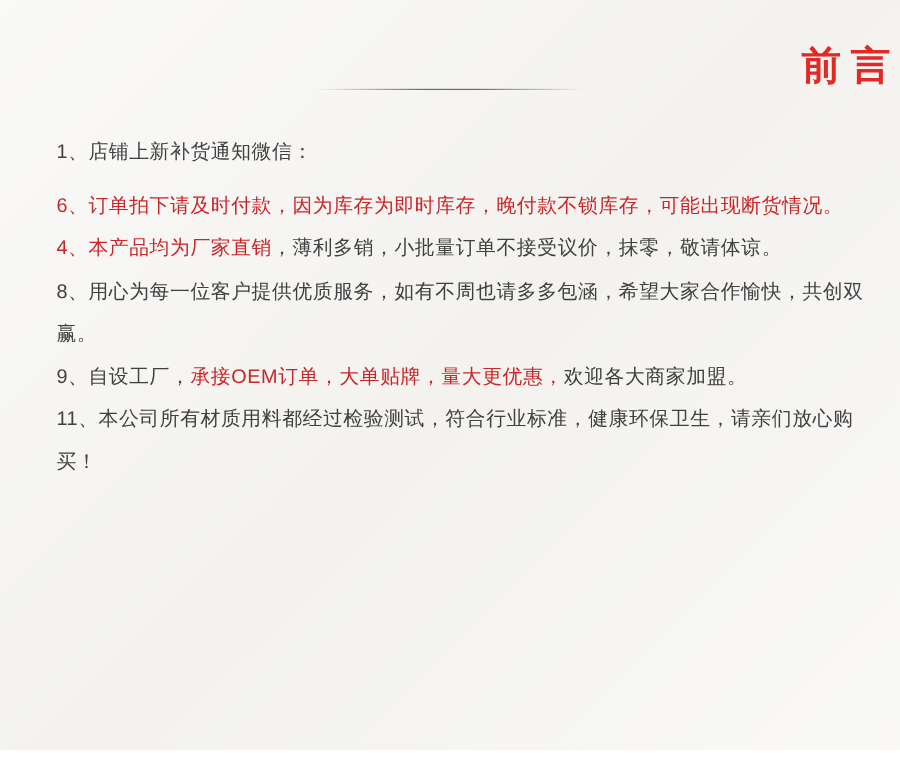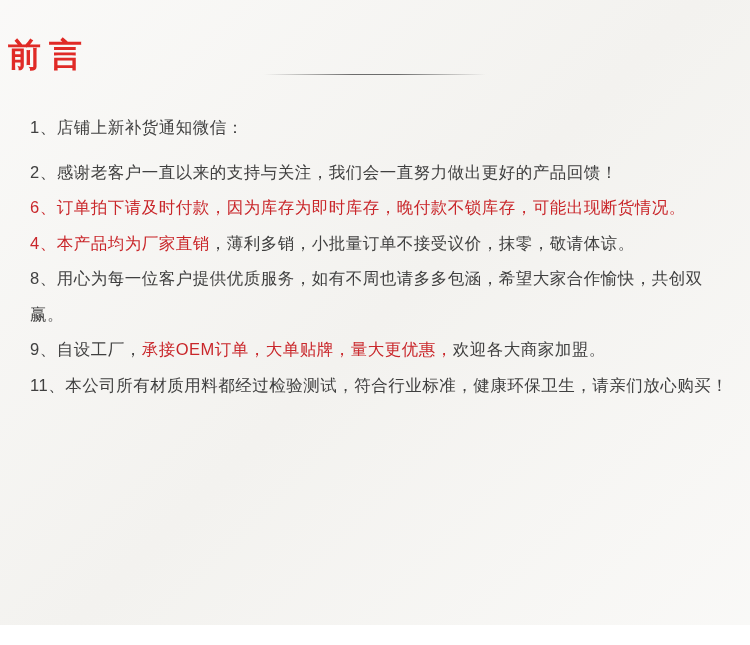--- a/index.html
+++ b/index.html
@@ -17,21 +17,21 @@
     overflow: hidden;
   }
   
   .page::after {
     content: "";
     position: absolute;
     left: 0; right: 0; bottom: 0;
     height: 20px;
     background: #ffffff;
   }
-  .header { padding-top: 36px; text-align: left; }
+  .header { padding-top: 36px; text-align: right; }
   .page-title {
     margin: 0;
     font-size: 33px;
     line-height: 38px;
     font-weight: bold;
     letter-spacing: 8px;
     text-indent: 8px; 
     color: #e02a26;
   }
   .title-divider {
@@ -39,20 +39,21 @@
     height: 1px;
     margin: 0 auto;
     background: linear-gradient(to right,
       rgba(120,120,120,0) 0%,
       rgba(85,85,85,0.85) 40%,
       rgba(85,85,85,0.85) 60%,
       rgba(120,120,120,0) 100%);
   }
   .notice-list {
     padding: 35px 20px 0 30px;
+    margin-left: 17px;
   }
   .notice-item {
     margin: 0;
     font-size: 16.5px;
     line-height: 35.5px;
     color: #404040;
     letter-spacing: 0.5px;
   }
   .notice-item:first-child { margin-bottom: 9px; }
   .seg-dark { color: #404040; }
@@ -61,21 +62,20 @@
 </head>
 <body>
 
 <div class="page">
   <div class="header">
     <h1 class="page-title">前言</h1>
     <div class="title-divider"></div>
   </div>
   <div class="notice-list">
       <p class="notice-item"><span class="seg-dark">1、店铺上新补货通知微信：</span></p>
-      <p class="notice-item"><span class="seg-dark">2、感谢老客户一直以来的支持与关注，我们会一直努力做出更好的产品回馈！</span></p>
       <p class="notice-item"><span class="seg-red">6、订单拍下请及时付款，因为库存为即时库存，晚付款不锁库存，可能出现断货情况。</span></p>
       <p class="notice-item"><span class="seg-red">4、本产品均为厂家直销</span><span class="seg-dark">，薄利多销，小批量订单不接受议价，抹零，敬请体谅。</span></p>
       <p class="notice-item"><span class="seg-dark">8、用心为每一位客户提供优质服务，如有不周也请多多包涵，希望大家合作愉快，共创双赢。</span></p>
       <p class="notice-item"><span class="seg-dark">9、自设工厂，</span><span class="seg-red">承接OEM订单，大单贴牌，量大更优惠，</span><span class="seg-dark">欢迎各大商家加盟。</span></p>
       <p class="notice-item"><span class="seg-dark">11、本公司所有材质用料都经过检验测试，符合行业标准，健康环保卫生，请亲们放心购买！</span></p>
       <p class="notice-item"><br></p>
     </div>
 </div>
 
 </body></html>

